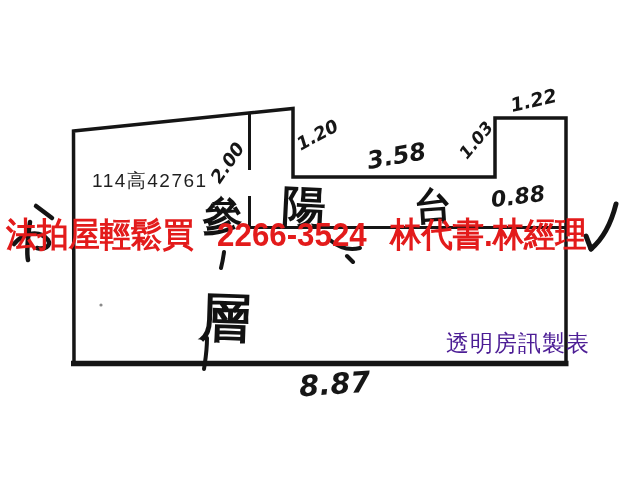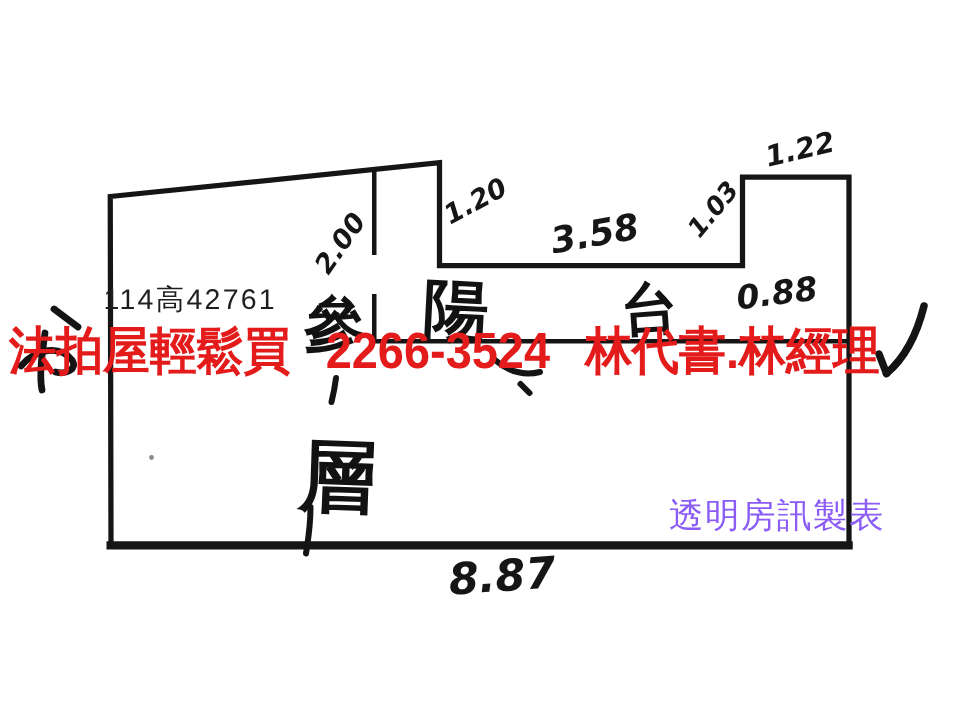--- a/index.html
+++ b/index.html
@@ -15,21 +15,21 @@
   }
   .hand{
     color:#161616;font-family:"DejaVu Sans",sans-serif;
     font-style:italic;font-weight:bold;
   }
   .hand-cjk{
     color:#121212;font-family:"DejaVu Sans",sans-serif;
     font-weight:bold;
   }
   .credit{
-    color:#8b5cf6;font-family:"Liberation Serif",serif;
+    color:#4c1d95;font-family:"Liberation Serif",serif;
     font-size:23px;letter-spacing:1px;
   }
   .watermark{
     left:6px;top:215px;z-index:9;
     font-family:"Liberation Sans",sans-serif;font-weight:bold;
     font-size:34px;line-height:38px;
     transform:scaleX(0.92);transform-origin:left top;
   }
   .watermark span{display:inline-block;}
   .wm-gap{margin-left:16px;}
@@ -65,21 +65,21 @@
       <path d="M347,256 l6,6"></path>
     </g>
 
     <g fill="none" stroke="#141414" stroke-width="4" stroke-linecap="round">
       <path d="M207,338 c0,14 -2,24 -3,31"></path>
       <path d="M224,252 c-1,8 -2,12 -3,16"></path>
     </g>
     <circle cx="101" cy="305" r="1.6" fill="#8a8a8a"></circle>
   </svg>
 
-  <div class="abs printed" style="left:69px;top:169px;margin-top:20px;">114高42761</div>
+  <div class="abs printed" style="left:92px;top:169px;">114高42761</div>
 
   <div class="abs hand-cjk" style="left:282px;top:178px;font-size:44px;transform:rotate(3deg);">陽</div>
   <div class="abs hand-cjk" style="left:414px;top:181px;font-size:38px;transform:rotate(-4deg);">台</div>
   <div class="abs hand-cjk" style="left:203px;top:189px;font-size:40px;transform:rotate(4deg);">參</div>
   <div class="abs hand-cjk" style="left:199px;top:284px;font-size:52px;transform:rotate(2deg);">層</div>
 
   <div class="abs hand" style="left:205px;top:152px;font-size:18px;transform:rotate(-55deg);">2.00</div>
   <div class="abs hand" style="left:295px;top:124px;font-size:18px;transform:rotate(-28deg);">1.20</div>
   <div class="abs hand" style="left:367px;top:142px;font-size:24px;transform:rotate(-10deg);">3.58</div>
   <div class="abs hand" style="left:455px;top:130px;font-size:17px;transform:rotate(-50deg);">1.03</div>

